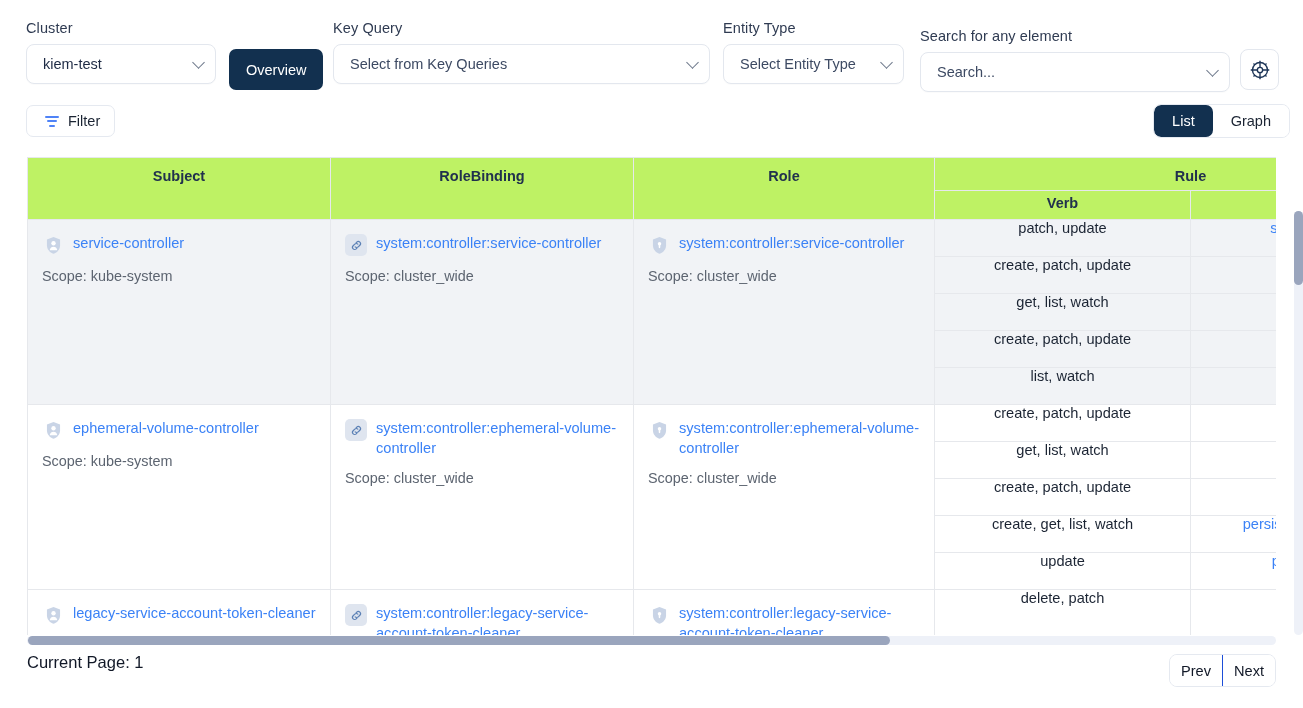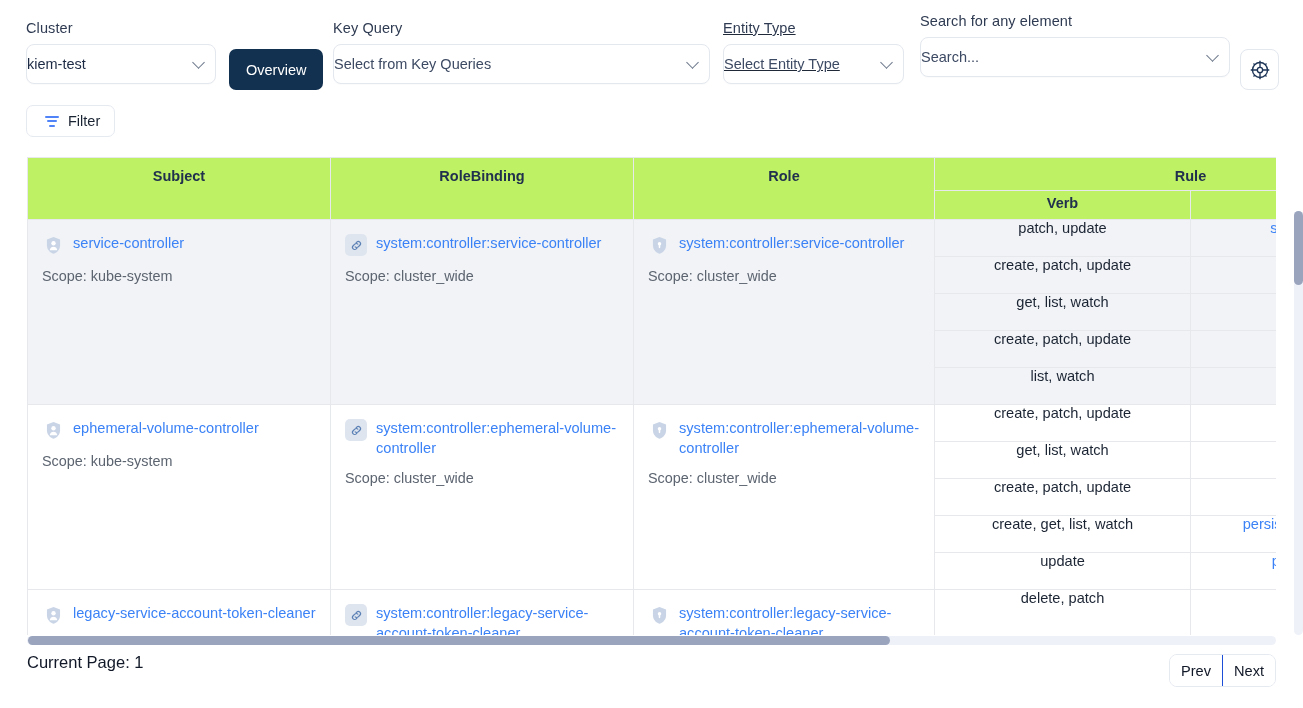--- a/index.html
+++ b/index.html
@@ -18,21 +18,21 @@
     position: absolute; left: 0; top: 0; width: 1038px; height: 96px;
   }
   .field { position: absolute; }
   .field-label {
     font-size: 14.5px; color: #2f3b52; margin-bottom: 8px;
     display: block; white-space: nowrap; letter-spacing: .1px;
   }
   .select {
     position: relative; display: flex; align-items: center;
     height: 40px; border: 1px solid #e3e7ee; border-radius: 8px;
-    background: #fff; padding: 0 34px 0 0;
+    background: #fff; padding: 0 34px 0 16px;
     font-size: 14.5px; color: #1d2a44; white-space: nowrap;
     box-shadow: 0 1px 1px rgba(16,24,40,.02);
   }
   .select.placeholder { color: #3d4a63; }
   .chev {
     position: absolute; right: 12px; top: 50%;
     width: 9px; height: 9px; margin-top: -6px;
     border-right: 1.6px solid #6b7689; border-bottom: 1.6px solid #6b7689;
     transform: rotate(45deg);
   }
@@ -177,29 +177,29 @@
     <button class="btn-overview" style="left:229px; top:49px;">Overview</button>
 
     <div class="field" style="left:333px; top:20px; width:377px;">
       <span class="field-label">Key Query</span>
       <div class="select placeholder">
         <span>Select from Key Queries</span>
         <span class="chev"></span>
       </div>
     </div>
 
-    <div class="field" style="left:723px; top:20px; width:181px;text-decoration:underline;">
+    <div class="field" style="left:723px; top:20px; width:181px;">
       <span class="field-label">Entity Type</span>
       <div class="select placeholder">
         <span>Select Entity Type</span>
         <span class="chev"></span>
       </div>
     </div>
 
-    <div class="field" style="left:920px; top:13px; width:310px;">
+    <div class="field" style="left:920px; top:28px; width:310px;">
       <span class="field-label">Search for any element</span>
       <div class="select placeholder">
         <span>Search...</span>
         <span class="chev"></span>
       </div>
     </div>
 
     <div class="helm-btn" style="left:1240px; top:49px;">
       <svg width="22" height="22" viewBox="0 0 24 24">
         <g fill="none" stroke="#1d3557" stroke-width="1.5">
@@ -215,20 +215,24 @@
 
   <button class="btn-filter">
     <span class="filter-icon">
         <i></i>
         <i></i>
         <i></i>
       </span>
     <span>Filter</span>
   </button>
 
+  <div class="toggle">
+    <button class="active">List</button>
+    <button>Graph</button>
+  </div>
 
   <div class="table-wrap">
     <table class="grid">
       <thead>
         <tr>
           <th class="c-subject tall" rowspan="2">Subject</th>
           <th class="c-rolebinding tall" rowspan="2">RoleBinding</th>
           <th class="c-role tall" rowspan="2">Role</th>
           <th class="rule-top" colspan="2">Rule</th>
         </tr>

